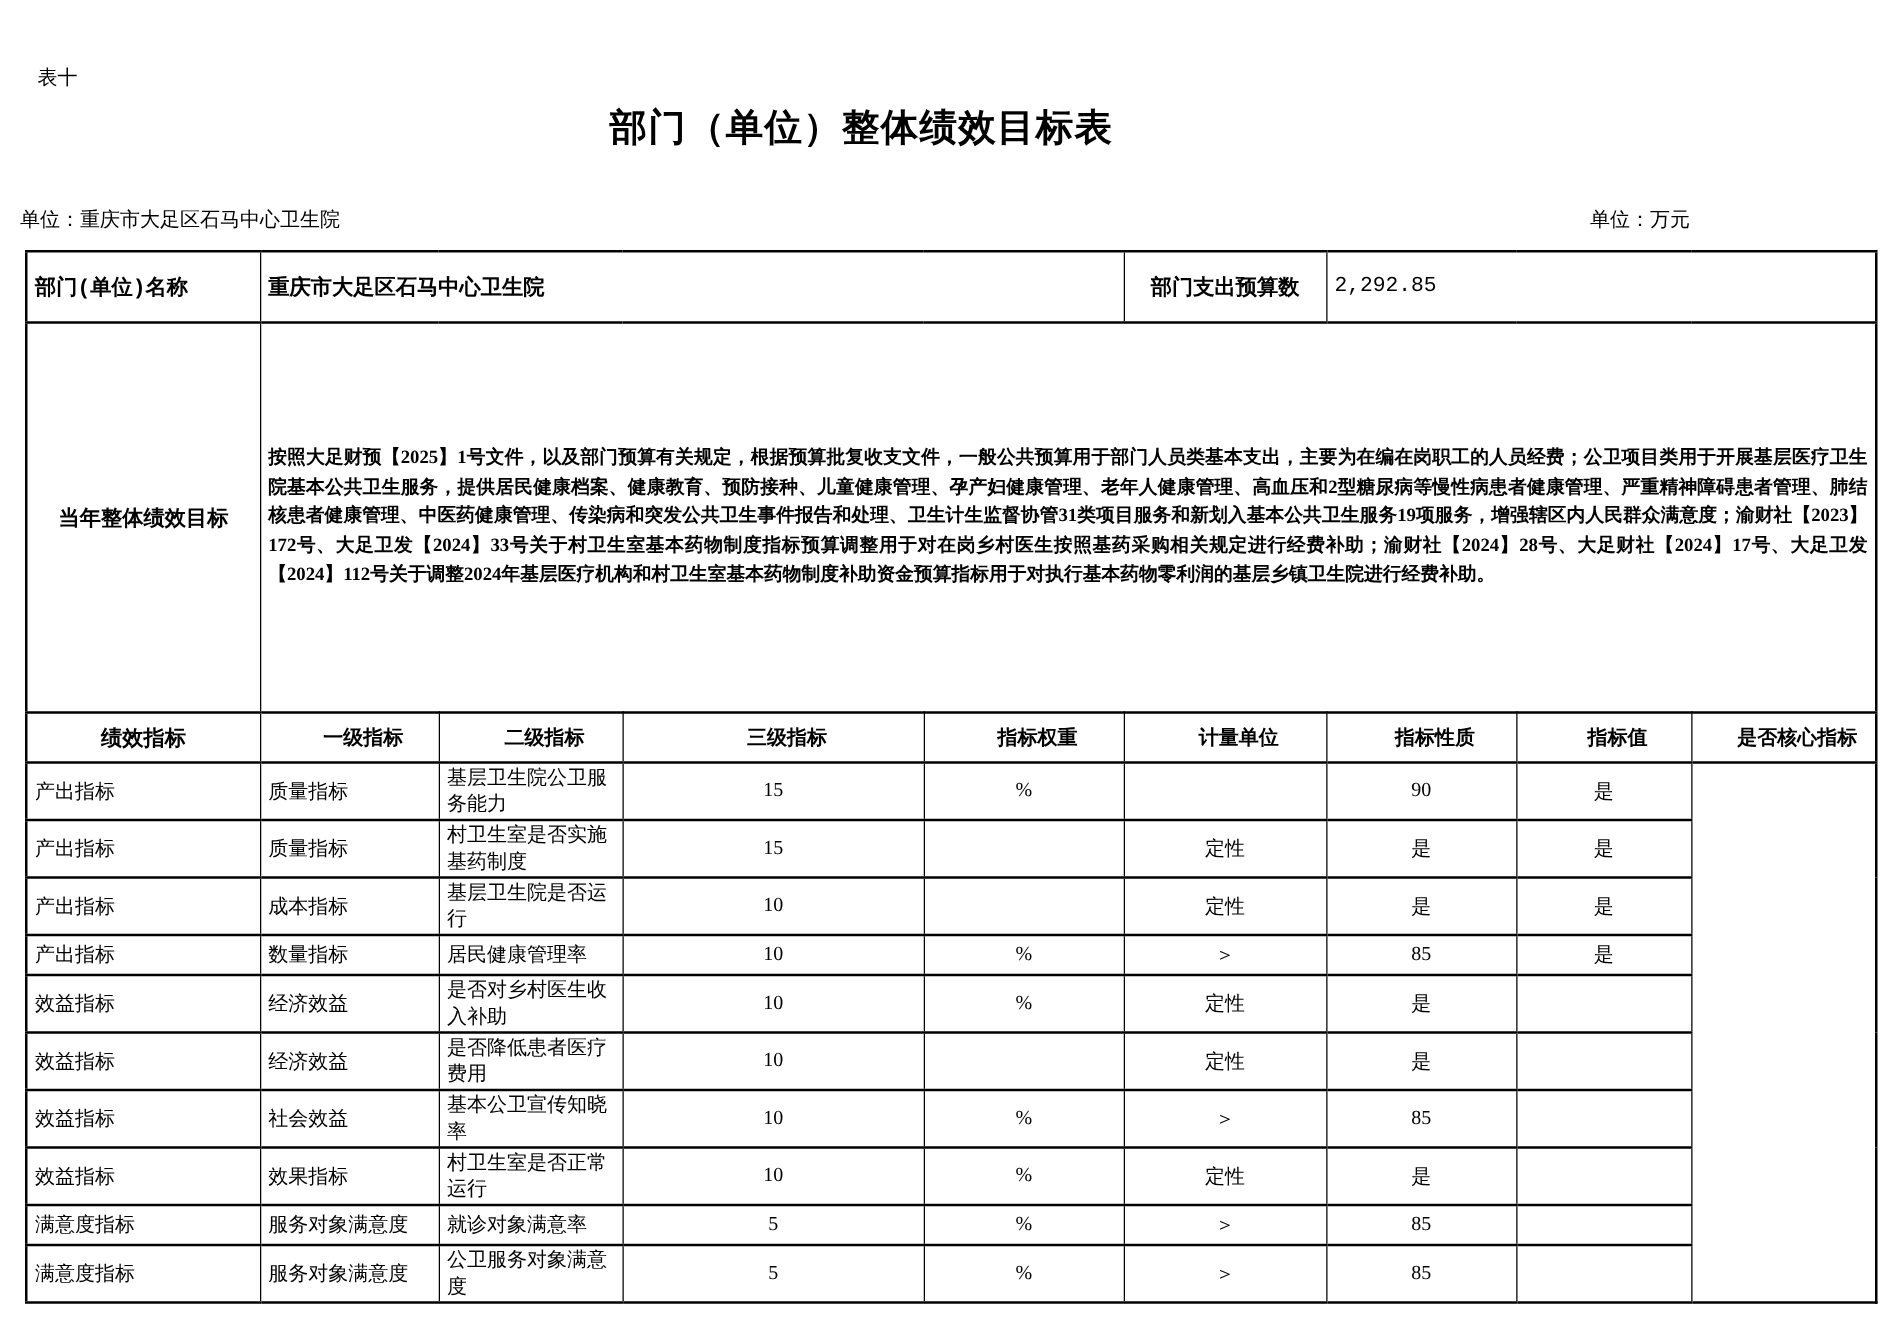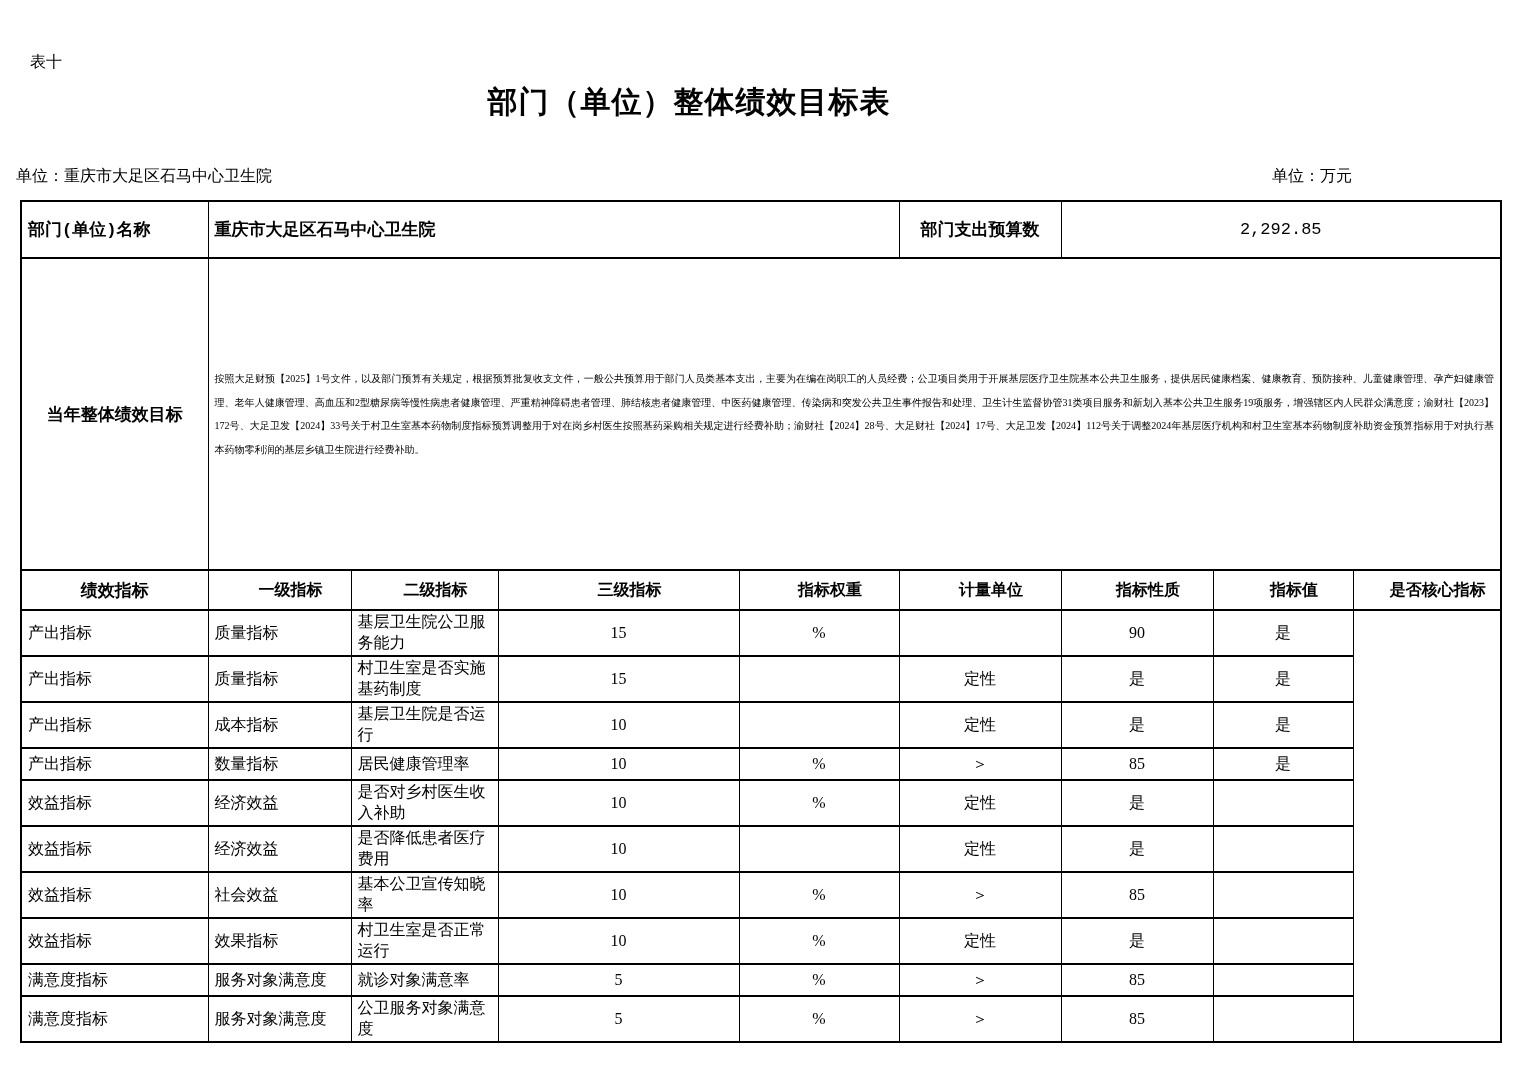--- a/index.html
+++ b/index.html
@@ -26,31 +26,31 @@
     border-top:2px solid #000;border-bottom:2px solid #000;
     padding:1px 6px;overflow:hidden;
   }
   tr.row-info{height:57px;font-family:Liberation Mono, monospace;}
   tr.row-goal{height:312px;}
   tr.row-head{height:40px;}
   tr.row-data{height:32px;}
   .l{text-align:left;}
   td.goal-label{font-weight:bold;text-align:center;font-size:17px;}
   td.goal-text{
-    font-size:10px;line-height:23.5px;text-align:justify;
-    vertical-align:middle;padding:0 10px;font-weight:normal;border-radius:32px;
+    font-size:15px;line-height:23.5px;text-align:justify;
+    vertical-align:middle;padding:0 10px;font-weight:bold;border-radius:32px;
   }
   tr.row-head th{font-weight:bold;text-align:center;font-size:16px;padding-left:28px;}
   td.cell-left{text-align:left;font-weight:normal;font-size:16px;}
   td.cell-center{text-align:center;font-weight:normal;font-size:16px;margin-left:24px;}
   td.perf-label{font-weight:bold;text-align:center;font-size:17px;vertical-align:middle;}
   td.info-label{font-weight:bold;font-size:17px;}
   td.info-value{font-weight:bold;font-size:17px;}
   td.budget-label{font-weight:bold;text-align:center;font-size:17px;}
-  td.budget-value{text-align:center;font-size:17px;}
+  td.budget-value{font-size:17px;}
 </style>
 </head>
 <body>
 
 <div class="form-label">表十</div>
 <div class="doc-title">部门（单位）整体绩效目标表</div>
 <div class="meta-left">单位：重庆市大足区石马中心卫生院</div>
 <div class="meta-right">单位：万元</div>
 
 <table class="main">

